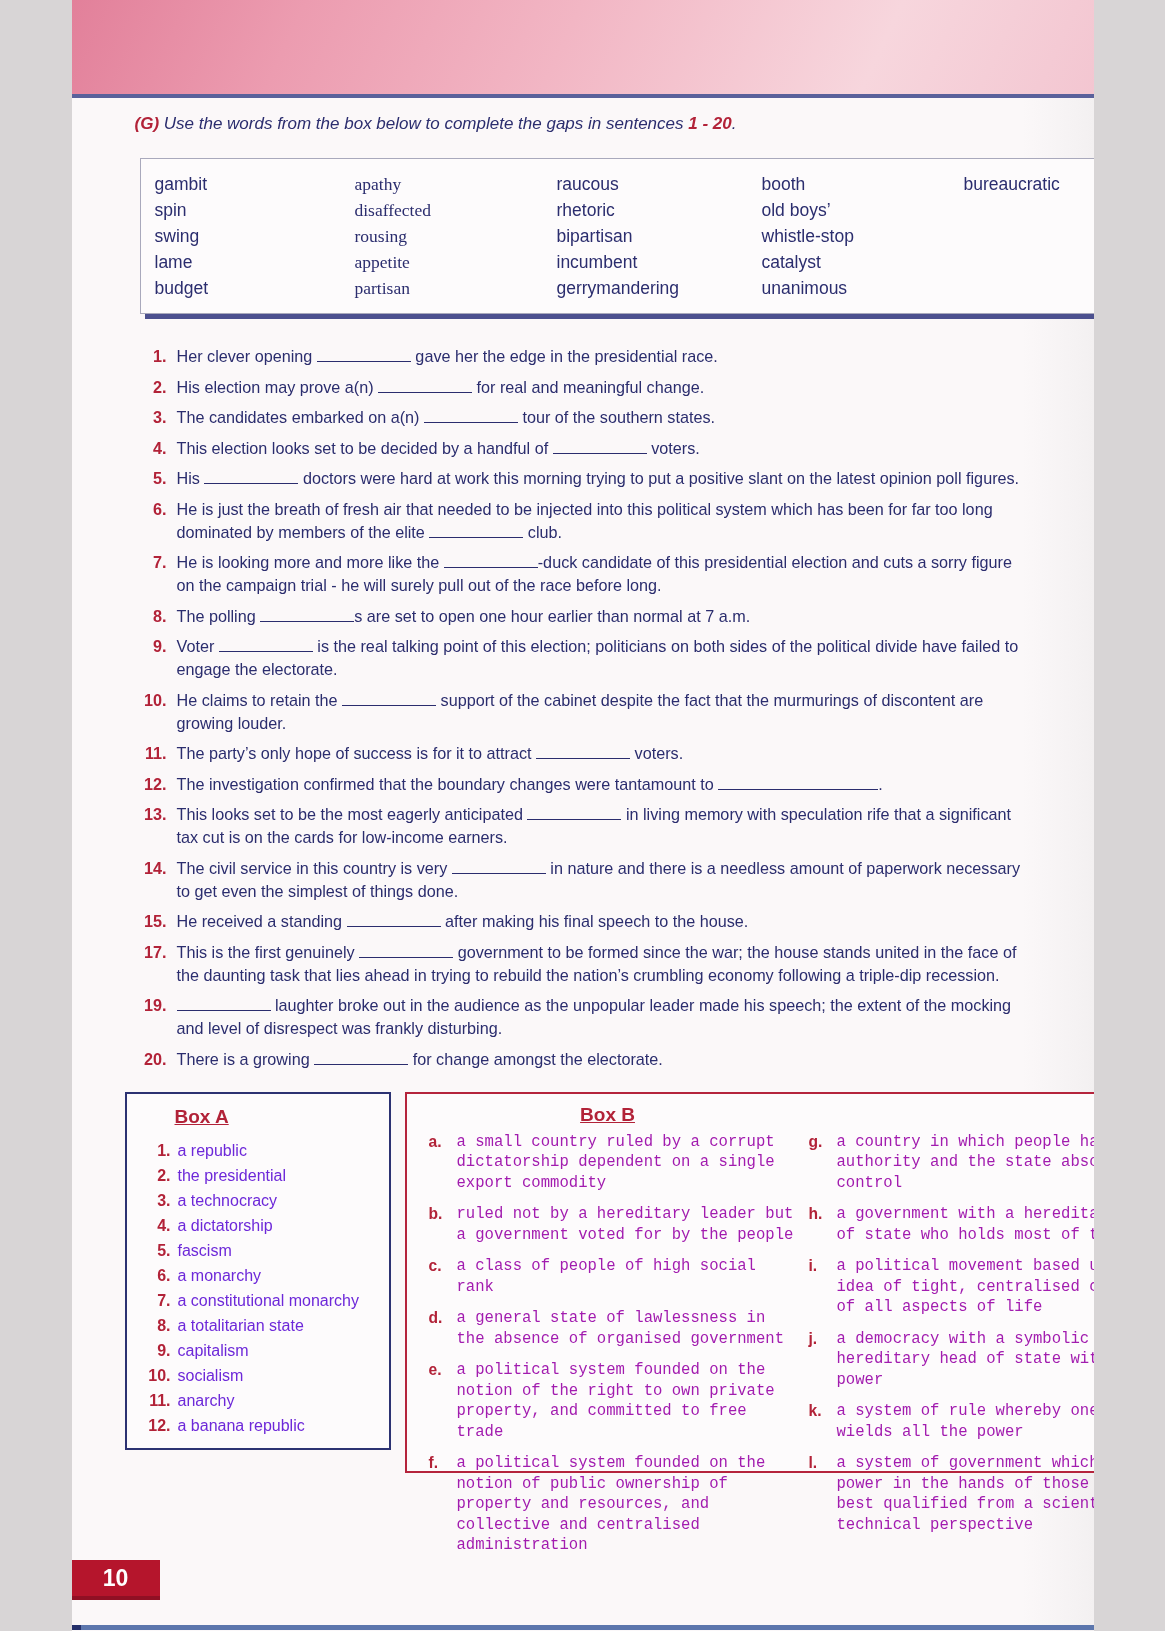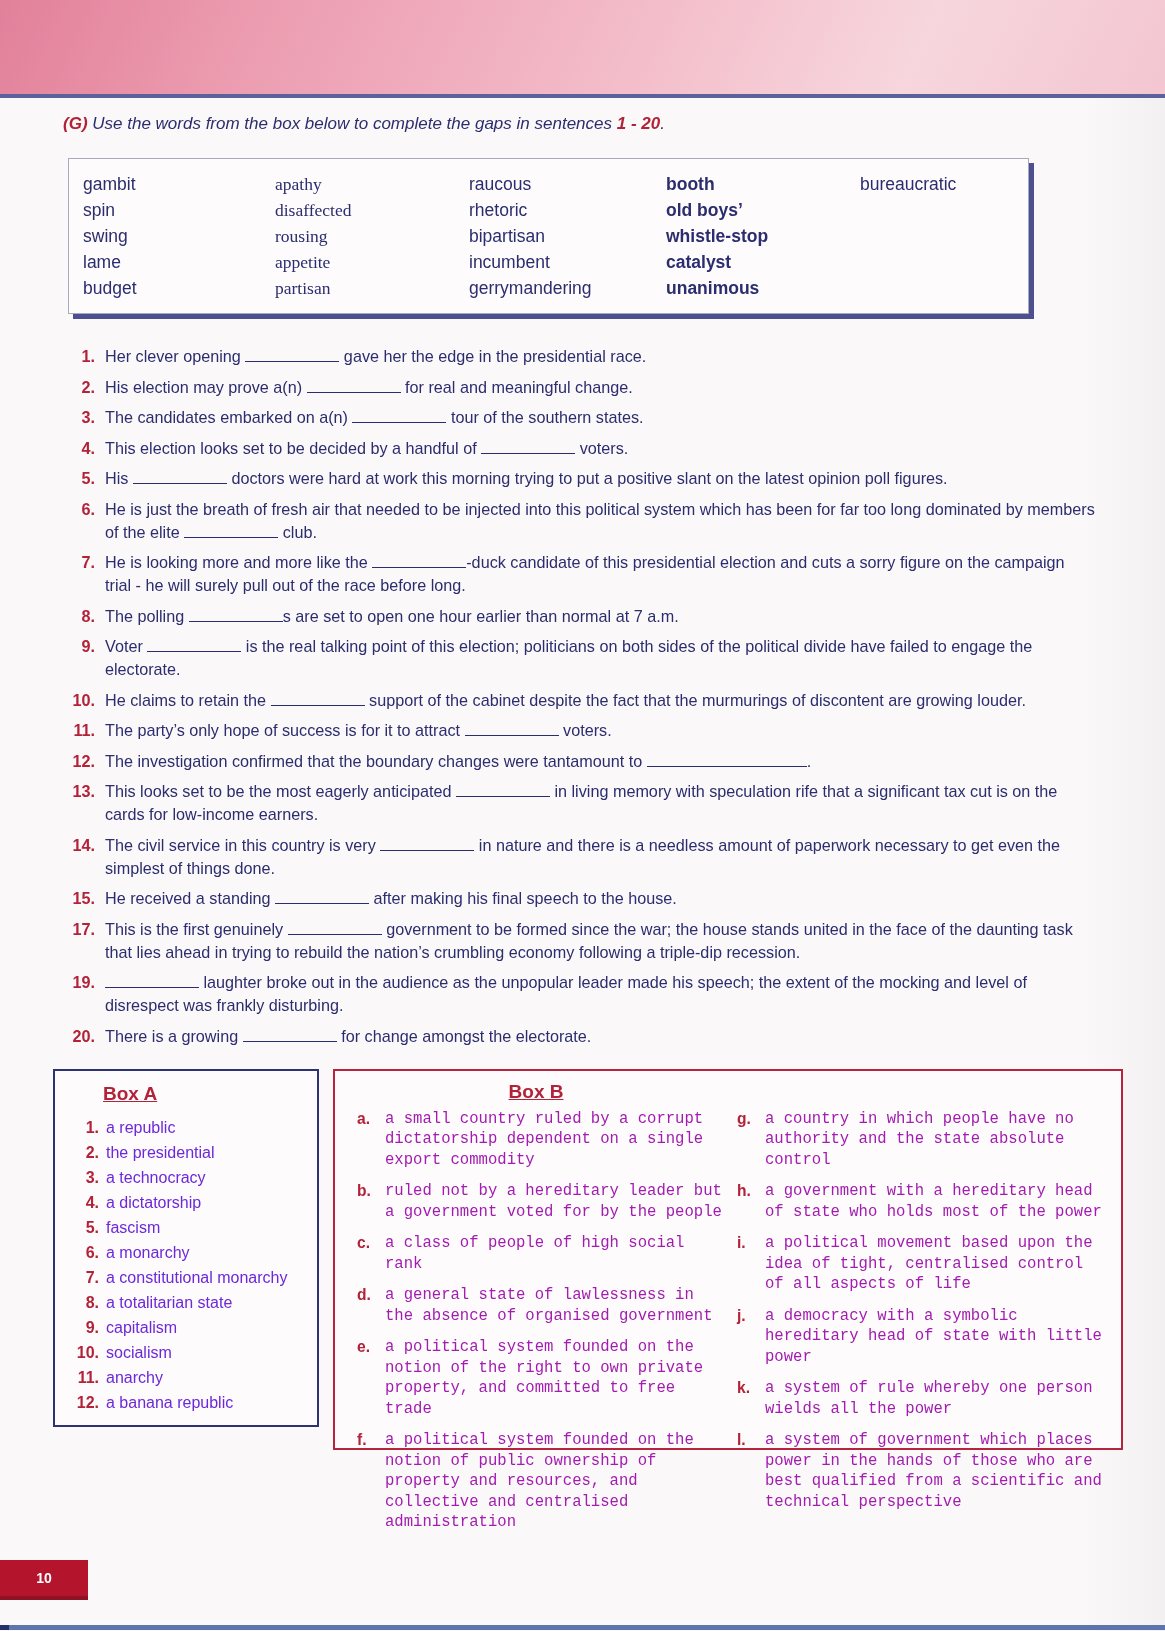--- a/index.html
+++ b/index.html
@@ -1,19 +1,19 @@
 <!DOCTYPE html>
 <html><head>
 <meta charset="utf-8">
 <style>
   html,body{margin:0;padding:0;}
   body{background:#d8d5d6;font-family:"Liberation Sans", sans-serif;}
   .page{
     position:relative;
-    width:1165px;height:1631px;
+    width:1022px;height:1631px;
     margin:0 auto;
     background:linear-gradient(to right,#fbf8f9 0%, #fbf8f9 93%, #f3f0f1 100%);
     overflow:hidden;
     color:#2b2d6e;
   }
   
   .top-band{
     position:absolute;top:0;left:0;right:0;height:94px;
     background:linear-gradient(115deg,#e2809a 0%,#ec9cb0 22%,#f2b6c4 48%,#f7d6dd 78%,#f3c6d1 100%);
     border-bottom:4px solid #5a619b;
@@ -27,24 +27,25 @@
   .sec-label{font-weight:bold;color:#b22238;font-style:italic;}
   .accent-bold{font-weight:bold;color:#b22238;}
   
   .word-box{
     margin-top:23px;margin-left:5px;width:945px;
     background:#fdfbfc;
     border:1px solid #a9a9bc;
     box-shadow:5px 5px 0 0 #4c508f;
     padding:12px 0 12px 14px;
     display:flex;
+    gap:8px;
   }
   .wb-col{display:flex;flex-direction:column;}
   .wb-col .wb-word{font-size:17.5px;line-height:26px;color:#2b2d6e;}
-  .wb-c1{width:192px;} .wb-c2{width:194px;font-family:Liberation Serif, serif;} .wb-c3{width:197px;} .wb-c4{width:194px;font-weight:bold;} .wb-c5{flex:1;}
+  .wb-c1{width:192px;} .wb-c2{width:194px;font-family:Liberation Serif, serif;} .wb-c3{width:197px;} .wb-c4{width:194px;} .wb-c5{flex:1;}
   
   .sentences{margin-top:31px;padding-right:4px;}
   .sentence{display:flex;margin-bottom:7.5px;font-size:16.2px;line-height:23px;}
   .sentence .s-num{flex:0 0 32px;text-align:right;font-weight:bold;color:#b22238;margin-right:10px;}
   .sentence .s-body{flex:1;color:#2b2d6e;}
   .gap{
     display:inline-block;width:94px;height:13px;
     border-bottom:1.5px solid #2b2d6e;
   }
   .gap.long{width:160px;}
@@ -80,21 +81,21 @@
   .bb-col-left{flex:0 0 368px;margin-right:12px;}
   .bb-col-right{flex:1;}
   .bb-item{display:flex;font-size:15.6px;line-height:20.5px;margin-bottom:11px;}
   .bb-letter{flex:0 0 22px;font-weight:bold;color:#b22238;margin-right:6px;}
   .bb-text{flex:1;color:#a21caf;font-family:Liberation Mono, monospace;}
   
   .page-num-box{
     position:absolute;left:0;bottom:31px;width:88px;height:36px;
     background:#b5152c;border-bottom:4px solid #901024;
     display:flex;align-items:center;justify-content:center;
-    color:#ffffff;font-weight:bold;font-size:14px;
+    color:#ffffff;font-weight:bold;font-size:23px;
   }
   .bottom-rule{
     position:absolute;left:0;right:0;bottom:1px;height:5px;
     background:linear-gradient(to right,#25306b 0px,#25306b 9px,#5c76ad 9px,#5c76ad 100%);
   }
 </style>
 </head>
 <body>
 
 <div class="page">

